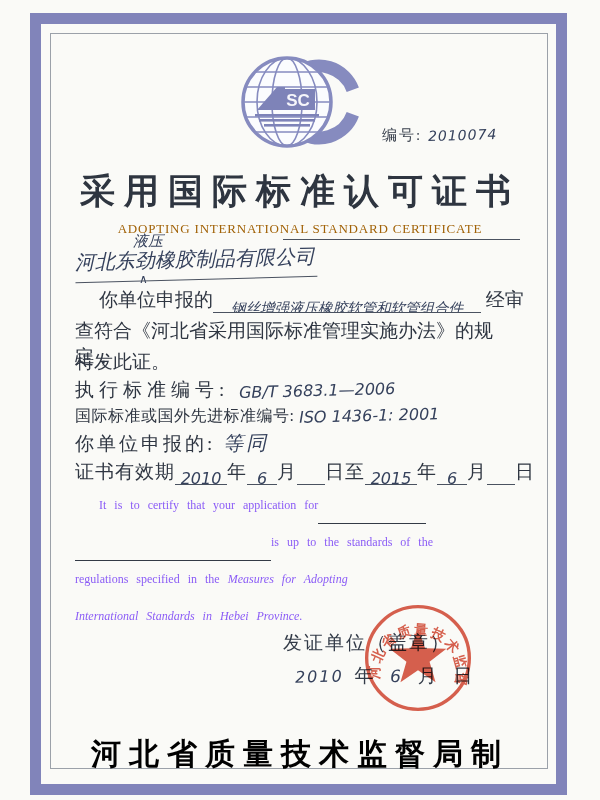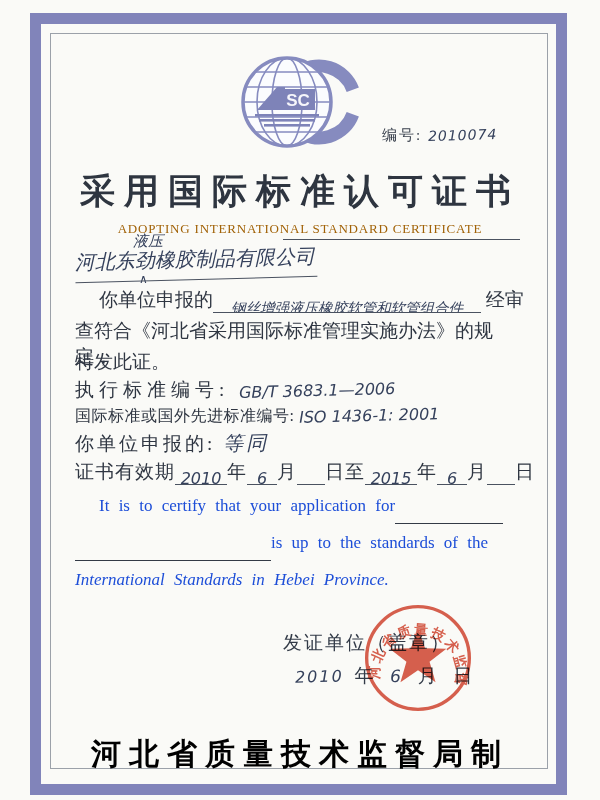--- a/index.html
+++ b/index.html
@@ -35,21 +35,21 @@
   .indent { display:inline-block; width:24px; }
   .product-blank { width:268px; font-size:14.5px; white-space:nowrap; overflow:hidden; }
 
   .field { left:75px; font-size:19px; color:#2f3642; }
   .f-standard { top:377px; letter-spacing:5px; }
   .f-intl { top:406px; font-size:16px; letter-spacing:0.5px; }
   .f-consist { top:430px; letter-spacing:3px; }
   .f-valid { top:459px; letter-spacing:1px; }
   .val { letter-spacing:0; font-size:16px; }
 
-  .english { left:75px; top:487px; width:455px; font-size:17px; line-height:37px; color:#1d4ed8; word-spacing:5px; }
+  .english { left:75px; top:487px; width:455px; font-size:12px; line-height:37px; color:#8b5cf6; word-spacing:5px; }
   .english .blank { border-color:#333a46; }
 
   .issue-unit { left:283px; top:630px; font-size:19px; letter-spacing:2px; }
   .issue-date { left:295px; top:663px; font-size:19px; letter-spacing:6px; }
   .seal-svg { position:absolute; left:348px; top:583px; mix-blend-mode:multiply; opacity:0.9; }
 
   .footer { top:734px; font-size:30px; font-weight:bold; letter-spacing:8px; color:#000000; }
 </style>
 </head>
 <body>
@@ -115,20 +115,21 @@
     <span class="hw hw-rot" style="font-size:20px;">等同</span>
   </div>
 
   <div class="abs field f-valid">
     <span>证书有效期</span><span class="blank hw val" style="width:52px">2010</span><span>年</span><span class="blank hw val" style="width:30px">6</span><span>月</span><span class="blank" style="width:28px"></span><span>日至</span><span class="blank hw val" style="width:52px">2015</span><span>年</span><span class="blank hw val" style="width:30px">6</span><span>月</span><span class="blank" style="width:28px"></span><span>日</span>
   </div>
 
   <div class="abs english">
     <div><span class="indent"></span><span>It is to certify that your application for</span><span class="blank" style="width:108px"></span></div>
     <div><span class="blank" style="width:196px"></span><span>is up to the standards of the</span></div>
+    <div><span>regulations specified in the</span> <i>Measures for Adopting</i></div>
     <div><i>International Standards in Hebei Province.</i></div>
   </div>
 
   <div class="abs issue-unit">发证单位（盖章）</div>
   <div class="abs issue-date">
     <span class="hw hw-rot" style="font-size:16px; letter-spacing:2px;">2010</span>
     <span>年</span>
     <span class="hw hw-rot" style="font-size:17px;">6</span>
     <span>月</span>
     <span>日</span>

